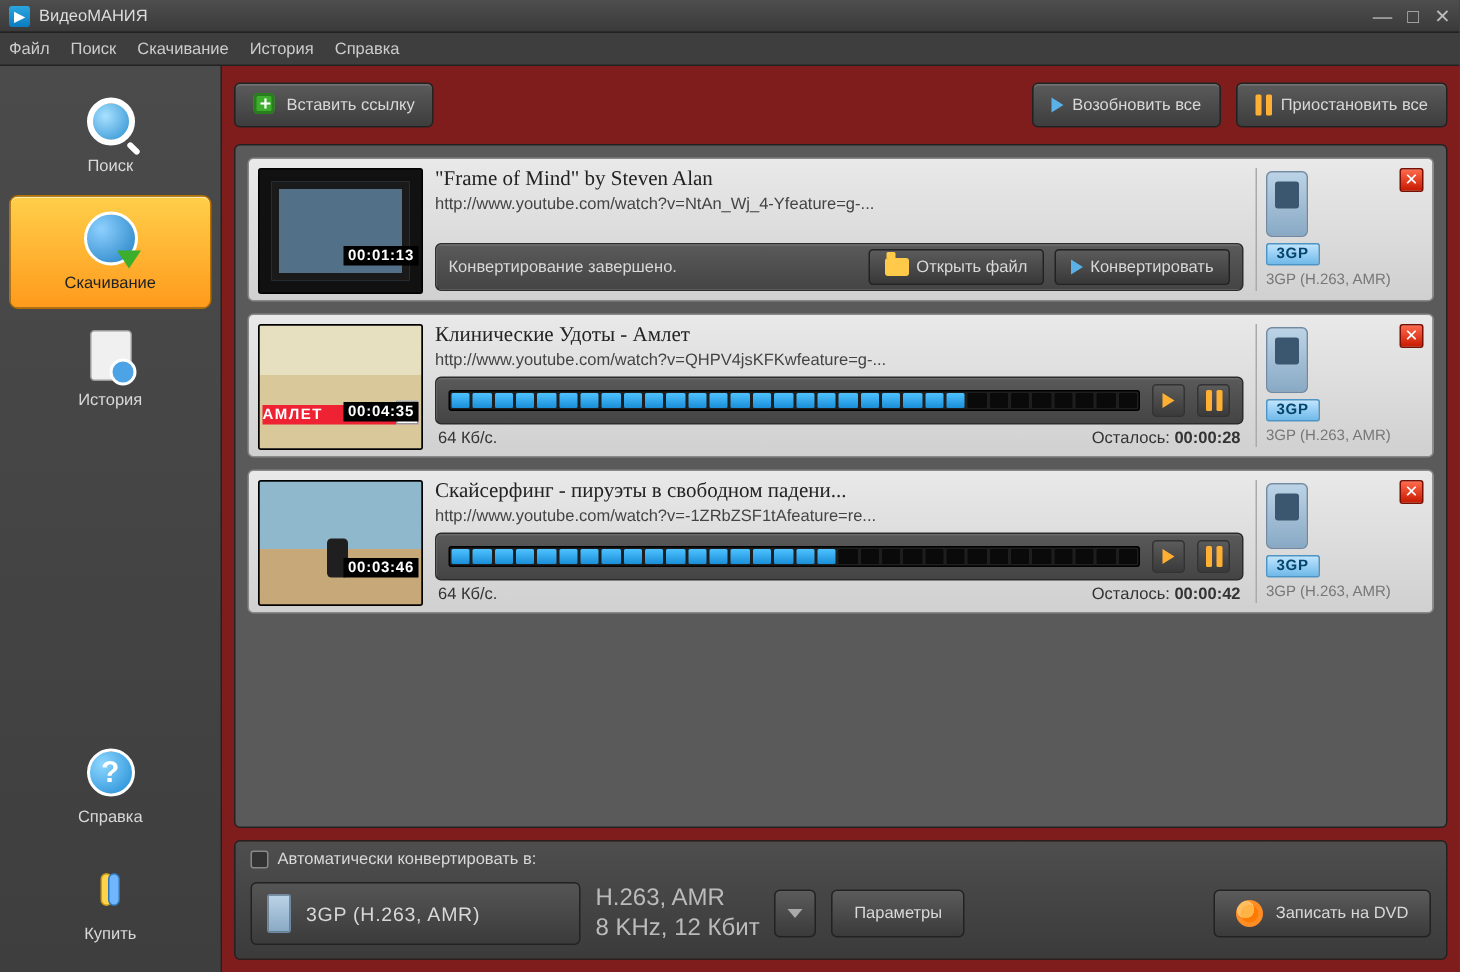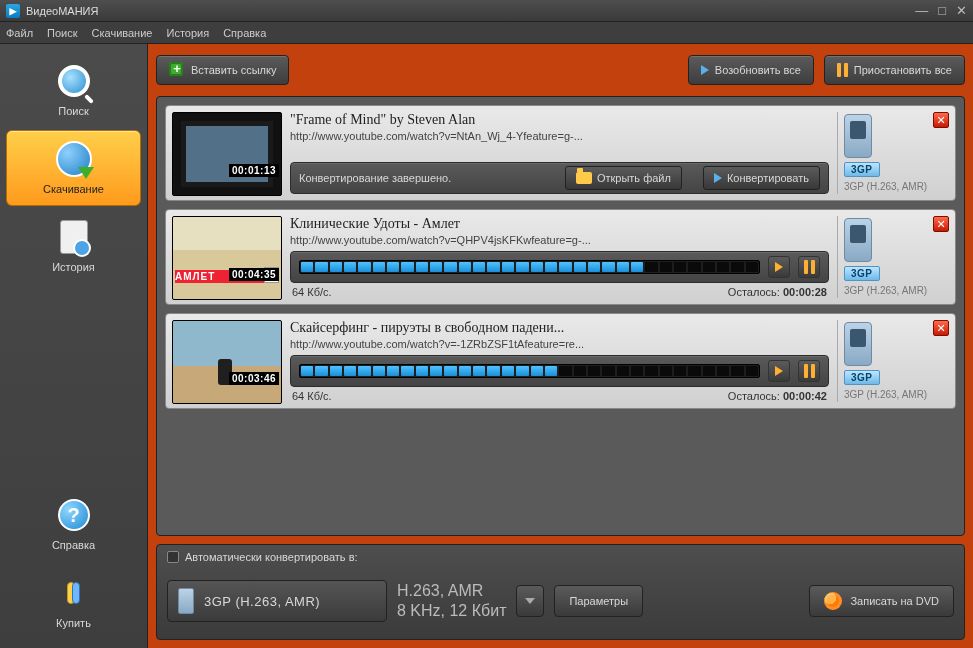--- a/index.html
+++ b/index.html
@@ -41,21 +41,21 @@
     border:1px solid transparent;
   }
   .side-item.active {
     background: linear-gradient(#ffcf4a,#ff9a1c);
     color: #222; border:1px solid #b46e00;
     box-shadow: inset 0 1px 0 rgba(255,255,255,.5);
   }
   .side-icon { width: 40px; height: 40px; margin: 0 auto 4px; display:flex;align-items:center;justify-content:center; }
 
   
-  .content { flex:1; background: #c2410c; display:flex; flex-direction:column; padding: 8px; gap:8px; }
+  .content { flex:1; background: #7f1d1d; display:flex; flex-direction:column; padding: 8px; gap:8px; }
   .toolbar { display:flex; align-items: center; gap:10px; height:36px; }
   .btn {
     height: 30px; display:flex; align-items:center; gap:6px; padding:0 12px;
     border-radius:4px; border:1px solid #222; color:#d8d8d8; font-size:11px;
     background: linear-gradient(#5b5b5b,#3d3d3d); cursor:pointer;
     box-shadow: inset 0 1px 0 rgba(255,255,255,.15);
   }
   .toolbar-spacer { flex:1; }
 
   .downloads {
@@ -75,21 +75,21 @@
   .thumb-time {
     position:absolute; bottom:18px; right:2px; background:#000; color:#fff;
     font-size:10px; font-weight:bold; padding:1px 3px; letter-spacing:.5px;
   }
   .card-body { flex:1; display:flex; flex-direction:column; gap:2px; }
   .card-title { font-size:14px; font-family:"Comic Sans MS","Segoe Script",cursive; color:#222; }
   .card-url { font-size:11px; color:#444; }
   .card-row2 {
     margin-top:auto; height:32px;
     background: linear-gradient(#5a5a5a,#444); border:1px solid #2c2c2c; border-radius:4px;
-    display:flex; align-items:center; padding:12px 8px; gap:21px; color:#d8d8d8; font-size:11px;
+    display:flex; align-items:center; padding:12px 8px; gap:7px; color:#d8d8d8; font-size:11px;
     box-shadow: inset 0 1px 0 rgba(255,255,255,.1);
   }
   .row2-spacer { flex:1; }
   .btn-sm {
     height:24px; display:flex; align-items:center; gap:5px; padding:0 10px;
     border-radius:3px; border:1px solid #222; color:#d8d8d8; font-size:11px;
     background: linear-gradient(#5b5b5b,#383838); cursor:pointer;
   }
 
   .progress-wrap { display:flex; align-items:center; gap:8px; flex:1; }
@@ -122,21 +122,21 @@
   .fmt-sub { font-size:10px; color:#777; }
 
   .close-card {
     position:absolute; top:6px; right:6px; width:16px;height:16px;
     background: linear-gradient(#ff6a4d,#c81a00); border:1px solid #7a0f00;
     color:#fff; font-size:11px; line-height:14px; text-align:center; cursor:pointer; border-radius:2px;
   }
 
   
   .footer {
-    height:96px; background: linear-gradient(#4e4e4e,#3b3b3b);
+    height:80px; background: linear-gradient(#4e4e4e,#3b3b3b);
     border:1px solid #222; border-radius:4px; padding:6px 10px;
     display:flex; flex-direction:column; gap:6px;
   }
   .footer-row1 { display:flex; align-items:center; gap:6px; color:#d8d8d8; font-size:11px; }
   .chk { width:12px; height:12px; border:1px solid #888; background:#333; border-radius:2px; }
   .footer-row2 { display:flex; align-items:center; gap:10px; flex:1; }
   .fmt-select {
     height:42px; width:220px; display:flex; align-items:center; gap:10px;
     border:1px solid #222; border-radius:4px; background: linear-gradient(#555,#3b3b3b);
     color:#d8d8d8; padding:0 10px;

